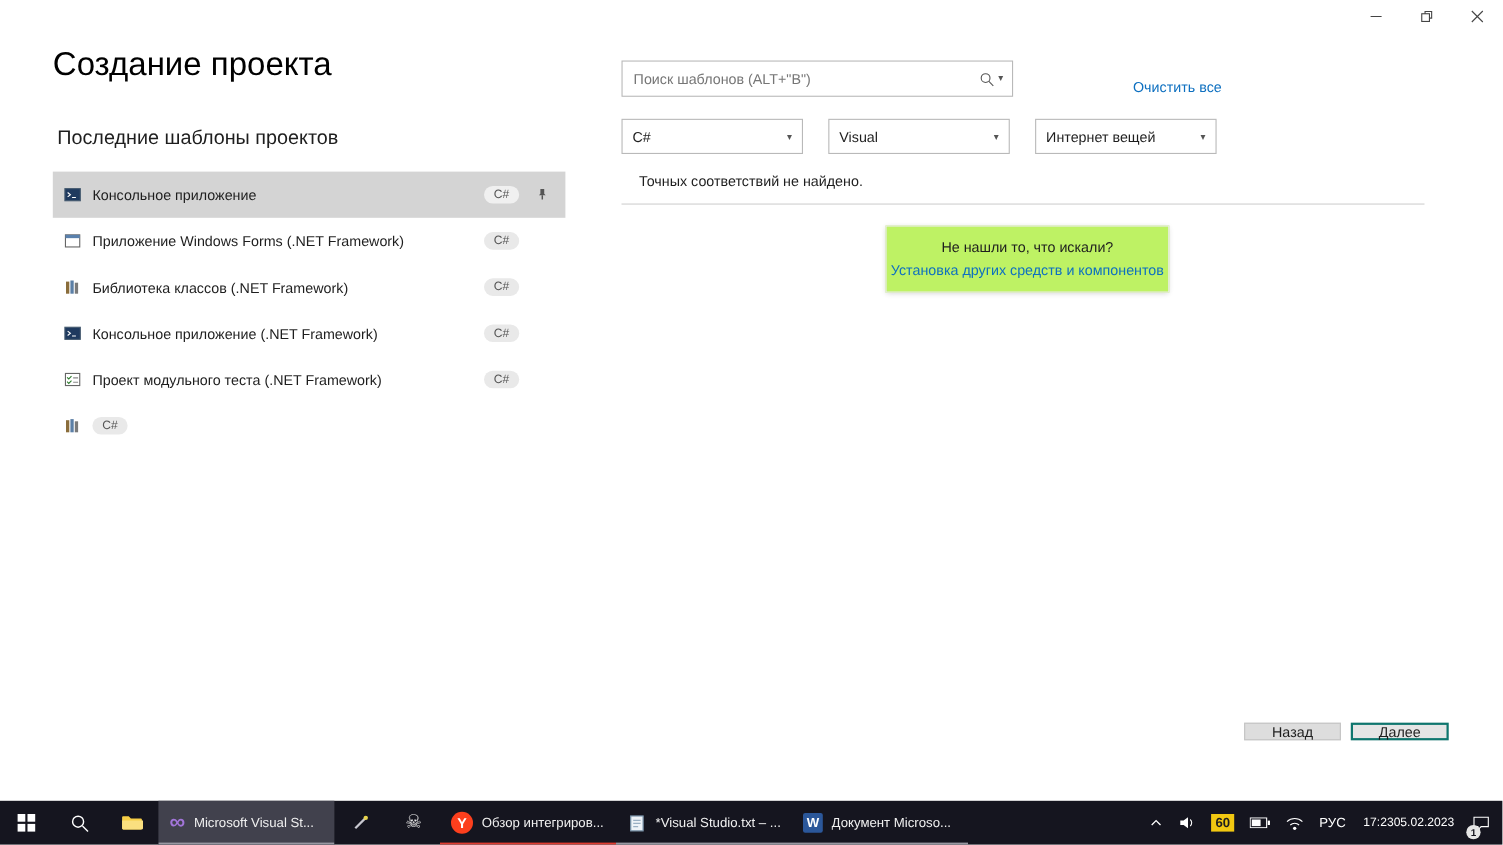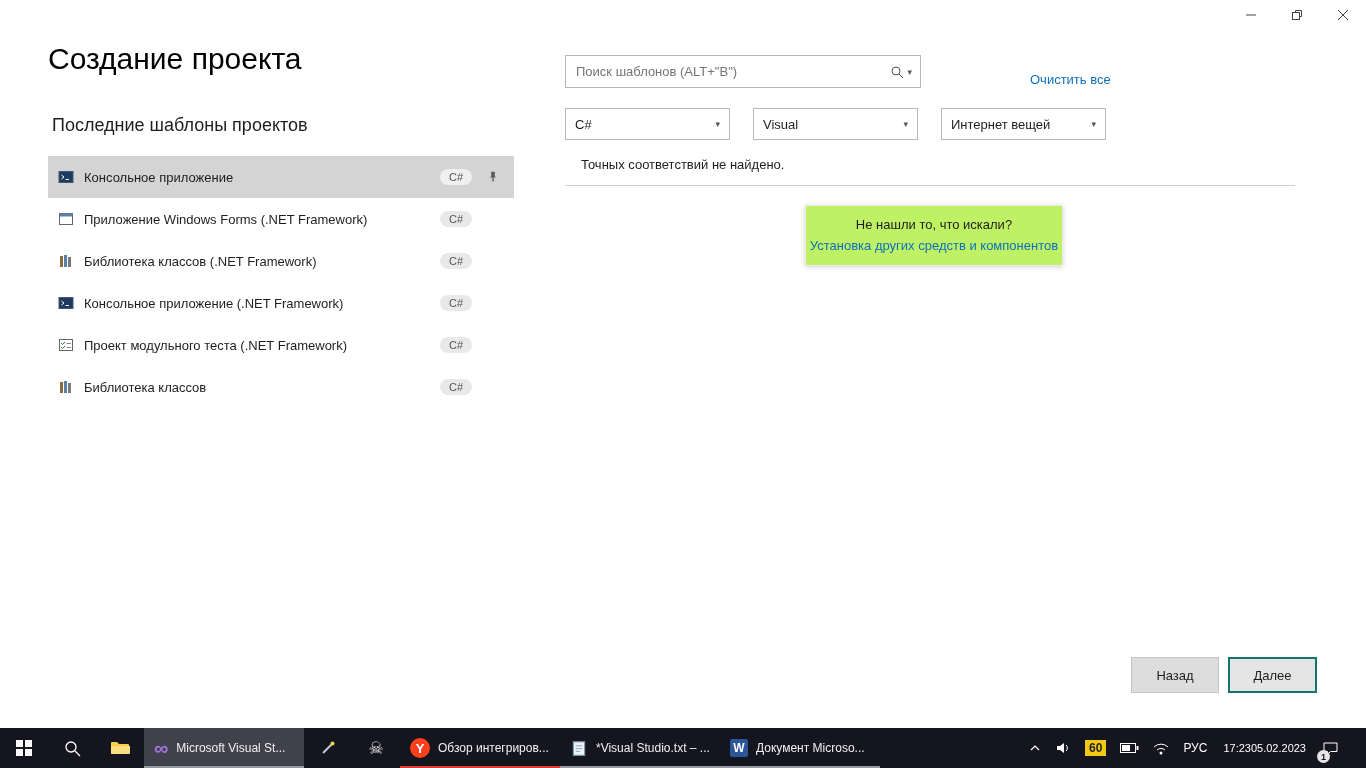--- a/index.html
+++ b/index.html
@@ -32,40 +32,40 @@
   .filters{position:absolute;left:565px;top:108px;display:flex;gap:23px;}
   .dropdown{width:165px;height:32px;border:1px solid #b9b9b9;box-sizing:border-box;display:flex;align-items:center;justify-content:space-between;padding:0 9px;font-size:13px;color:#1e1e1e;background:#fff;}
   .dd-caret{font-size:9px;color:#555;}
   .no-results{position:absolute;left:565px;top:157px;font-size:13px;color:#1e1e1e;margin-left:16px;}
   .divider{position:absolute;left:565px;top:185px;width:730px;border-top:1px solid #cfcfcf;}
   .suggestion-card{position:absolute;left:805px;top:205px;width:256px;padding:11px 0 12px 0;background:#bef264;border:1px solid #ececec;box-shadow:0 1px 5px rgba(0,0,0,0.18);text-align:center;font-size:13px;}
   .suggestion-q{color:#1e1e1e;margin-bottom:6px;}
   .suggestion-link{color:#0e70c0;}
 
   
-  .btn{position:absolute;height:36px;font-size:13px;font-family:inherit;display:flex;align-items:center;justify-content:center;color:#1e1e1e;background:#dddddd;border:1px solid #c4c4c4;box-sizing:border-box;}
+  .btn{position:absolute;height:16px;font-size:13px;font-family:inherit;display:flex;align-items:center;justify-content:center;color:#1e1e1e;background:#dddddd;border:1px solid #c4c4c4;box-sizing:border-box;}
   .btn-back{left:1131px;top:657px;width:88px;}
   .btn-next{left:1228px;top:657px;width:89px;background:#e5e5e5;border:2px solid #0f766e;}
 
   
   .taskbar{position:absolute;left:0;top:728px;width:1366px;height:40px;background:#15151f;display:flex;align-items:stretch;color:#fff;}
   .tb-btn{width:48px;flex:none;display:flex;align-items:center;justify-content:center;position:relative;}
   .tb-app{width:160px;flex:none;display:flex;align-items:center;gap:8px;padding:0 10px;box-sizing:border-box;font-size:12px;color:#f0f0f0;position:relative;white-space:nowrap;overflow:hidden;}
   .tb-app.active{background:#41414d;}
   .tb-underline{position:absolute;left:0;bottom:0;width:100%;height:2px;background:#9898a2;}
   .tb-underline.red{background:#e03c31;}
   .tb-label{overflow:hidden;white-space:nowrap;}
   .win-logo{width:16px;height:16px;display:grid;grid-template-columns:7px 7px;grid-template-rows:7px 7px;gap:2px;}
   .win-logo span{background:#fff;display:block;}
   .vs-logo{color:#a275d9;font-size:20px;font-weight:700;line-height:20px;}
   .skull-glyph{color:#e8e8e8;font-size:17px;}
   .y-icon{width:20px;height:20px;border-radius:50%;background:#fc3f1d;color:#fff;display:flex;align-items:center;justify-content:center;font-weight:700;font-size:13px;flex:none;}
   .w-icon{width:18px;height:18px;background:#2b579a;color:#fff;font-size:12px;font-weight:700;display:flex;align-items:center;justify-content:center;border-radius:2px;flex:none;}
 
-  .tray{margin-left:auto;display:flex;align-items:flex-end;padding-right:20px;}
+  .tray{margin-left:auto;display:flex;align-items:flex-end;padding-right:4px;}
   .tray-item{height:40px;display:flex;align-items:center;justify-content:center;padding:0 7px;font-size:12px;position:relative;}
   .battery-pct{background:#f2c811;color:#1e1e1e;font-weight:700;font-size:12px;padding:1px 4px;}
   .clock{flex-direction:row;line-height:13px;font-size:11px;text-align:center;padding:0 9px;}
   .notif-badge{position:absolute;left:2px;bottom:5px;width:13px;height:13px;border-radius:50%;background:#e6e6e6;color:#15151f;font-size:9px;font-weight:700;display:flex;align-items:center;justify-content:center;}
 </style>
 </head>
 <body>
 
 <div class="screen">
 
@@ -166,21 +166,20 @@
     </div>
 
     <div class="template-item">
       <span class="tpl-icon">
         <svg width="16" height="16" viewBox="0 0 16 16">
             <rect x="2" y="3" width="3" height="11" fill="#8a6d3b"></rect>
             <rect x="6" y="2" width="3" height="12" fill="#5b7fa6"></rect>
             <rect x="10" y="4" width="3" height="10" fill="#7a7a7a"></rect>
           </svg>
       </span>
-      <span class="tpl-label">Библиотека классов</span>
       <span class="badge">C#</span>
       <span class="pin-slot"></span>
     </div>
 
   </div>
 
   <div class="search-box">
     <input type="text" placeholder="Поиск шаблонов (ALT+&quot;B&quot;)" style="">
     <span class="search-icons">
       <svg width="14" height="14">

